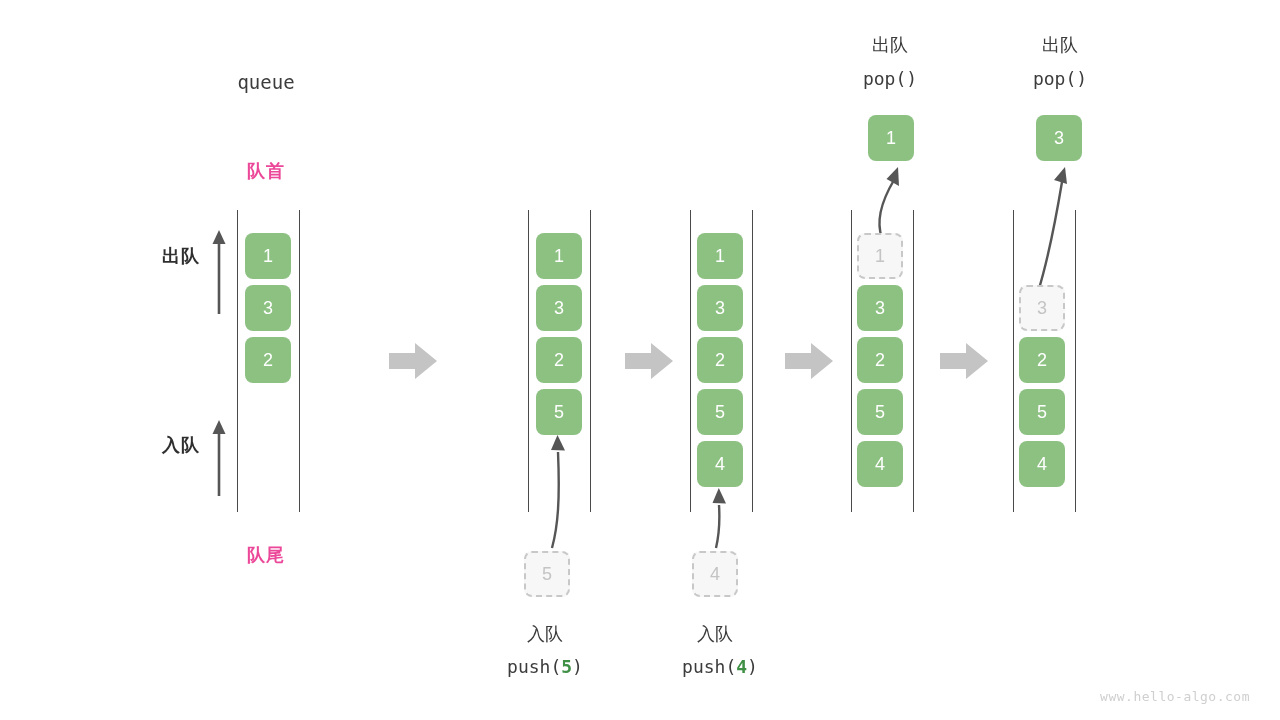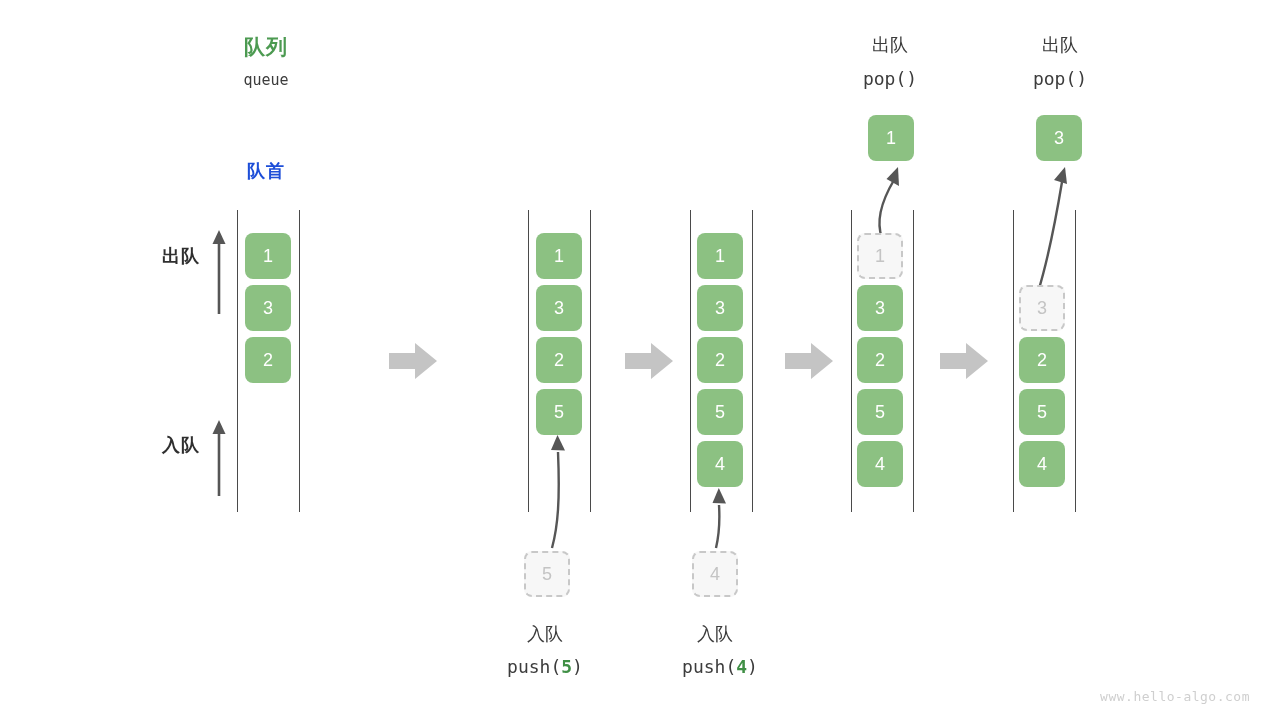--- a/index.html
+++ b/index.html
@@ -29,29 +29,29 @@
   
   .title-cn {
     font-size: 21px;
     font-weight: bold;
     color: #4c9a51;
     text-align: center;
     letter-spacing: 1px;
   }
   .title-en {
     font-family: "DejaVu Sans Mono", "Liberation Mono", monospace;
-    font-size: 15px;
+    font-size: 19px;
     color: #3c3c3c;
     text-align: center;
   }
 
   .head-label {
     font-size: 18px;
     font-weight: bold;
-    color: #1d4ed8;
+    color: #ec4899;
     text-align: center;
     letter-spacing: 1px;
   }
 
   .op-label-cn {
     font-size: 18px;
     color: #3c3c3c;
     text-align: center;
   }
   .op-label-code {
@@ -120,24 +120,24 @@
     font-size: 13px;
     color: #cfcfcf;
     letter-spacing: 0.5px;
   }
 </style>
 </head>
 <body>
 
 <div class="stage">
 
-  <div class="abs title-cn" style="left:186px; top:33px; width:160px;">队列</div>
   <div class="abs title-en" style="left:186px; top:71px; width:160px;">queue</div>
 
   <div class="abs head-label" style="left:186px; top:159px; width:160px;">队首</div>
+  <div class="abs head-label" style="left:186px; top:543px; width:160px;">队尾</div>
 
   <div class="abs side-label" style="left:120px; top:244px; width:80px;">出队</div>
   <svg class="thin-arrow" style="left:208px; top:228px;" width="22" height="88">
     <line x1="11" y1="86" x2="11" y2="12" stroke="#565656" stroke-width="2.6"></line>
     <polygon points="11,2 4.5,16 17.5,16" fill="#565656"></polygon>
   </svg>
 
   <div class="abs side-label" style="left:120px; top:433px; width:80px;">入队</div>
   <svg class="thin-arrow" style="left:208px; top:418px;" width="22" height="80">
     <line x1="11" y1="78" x2="11" y2="12" stroke="#565656" stroke-width="2.6"></line>

